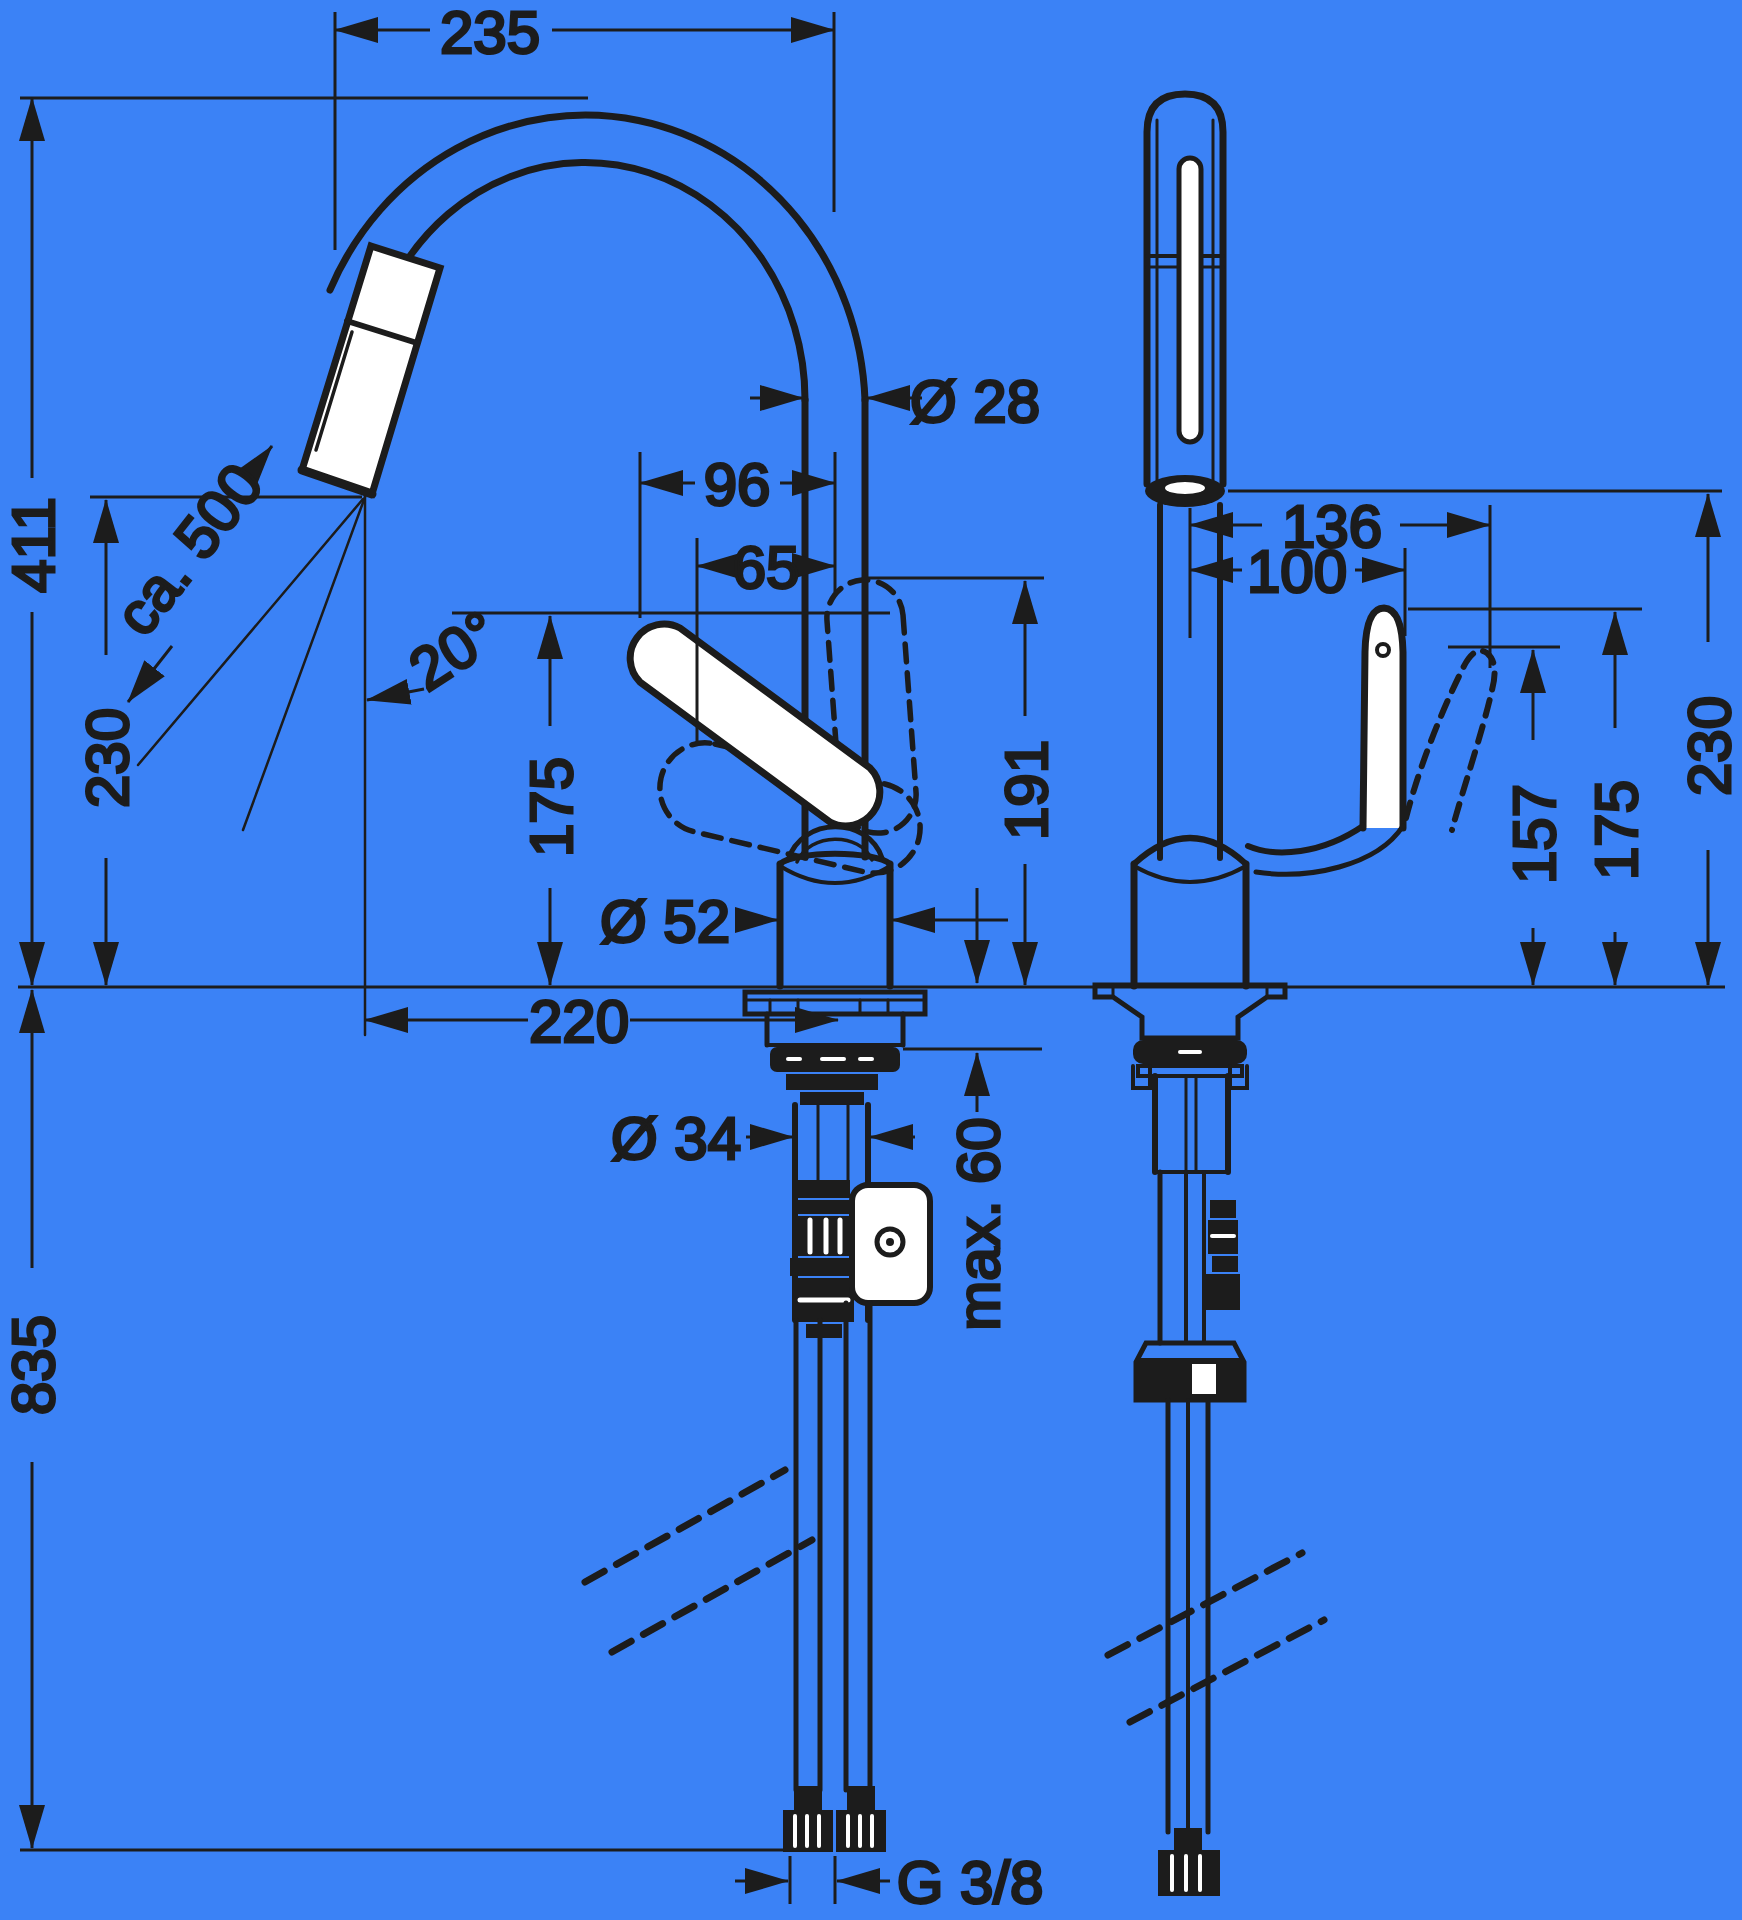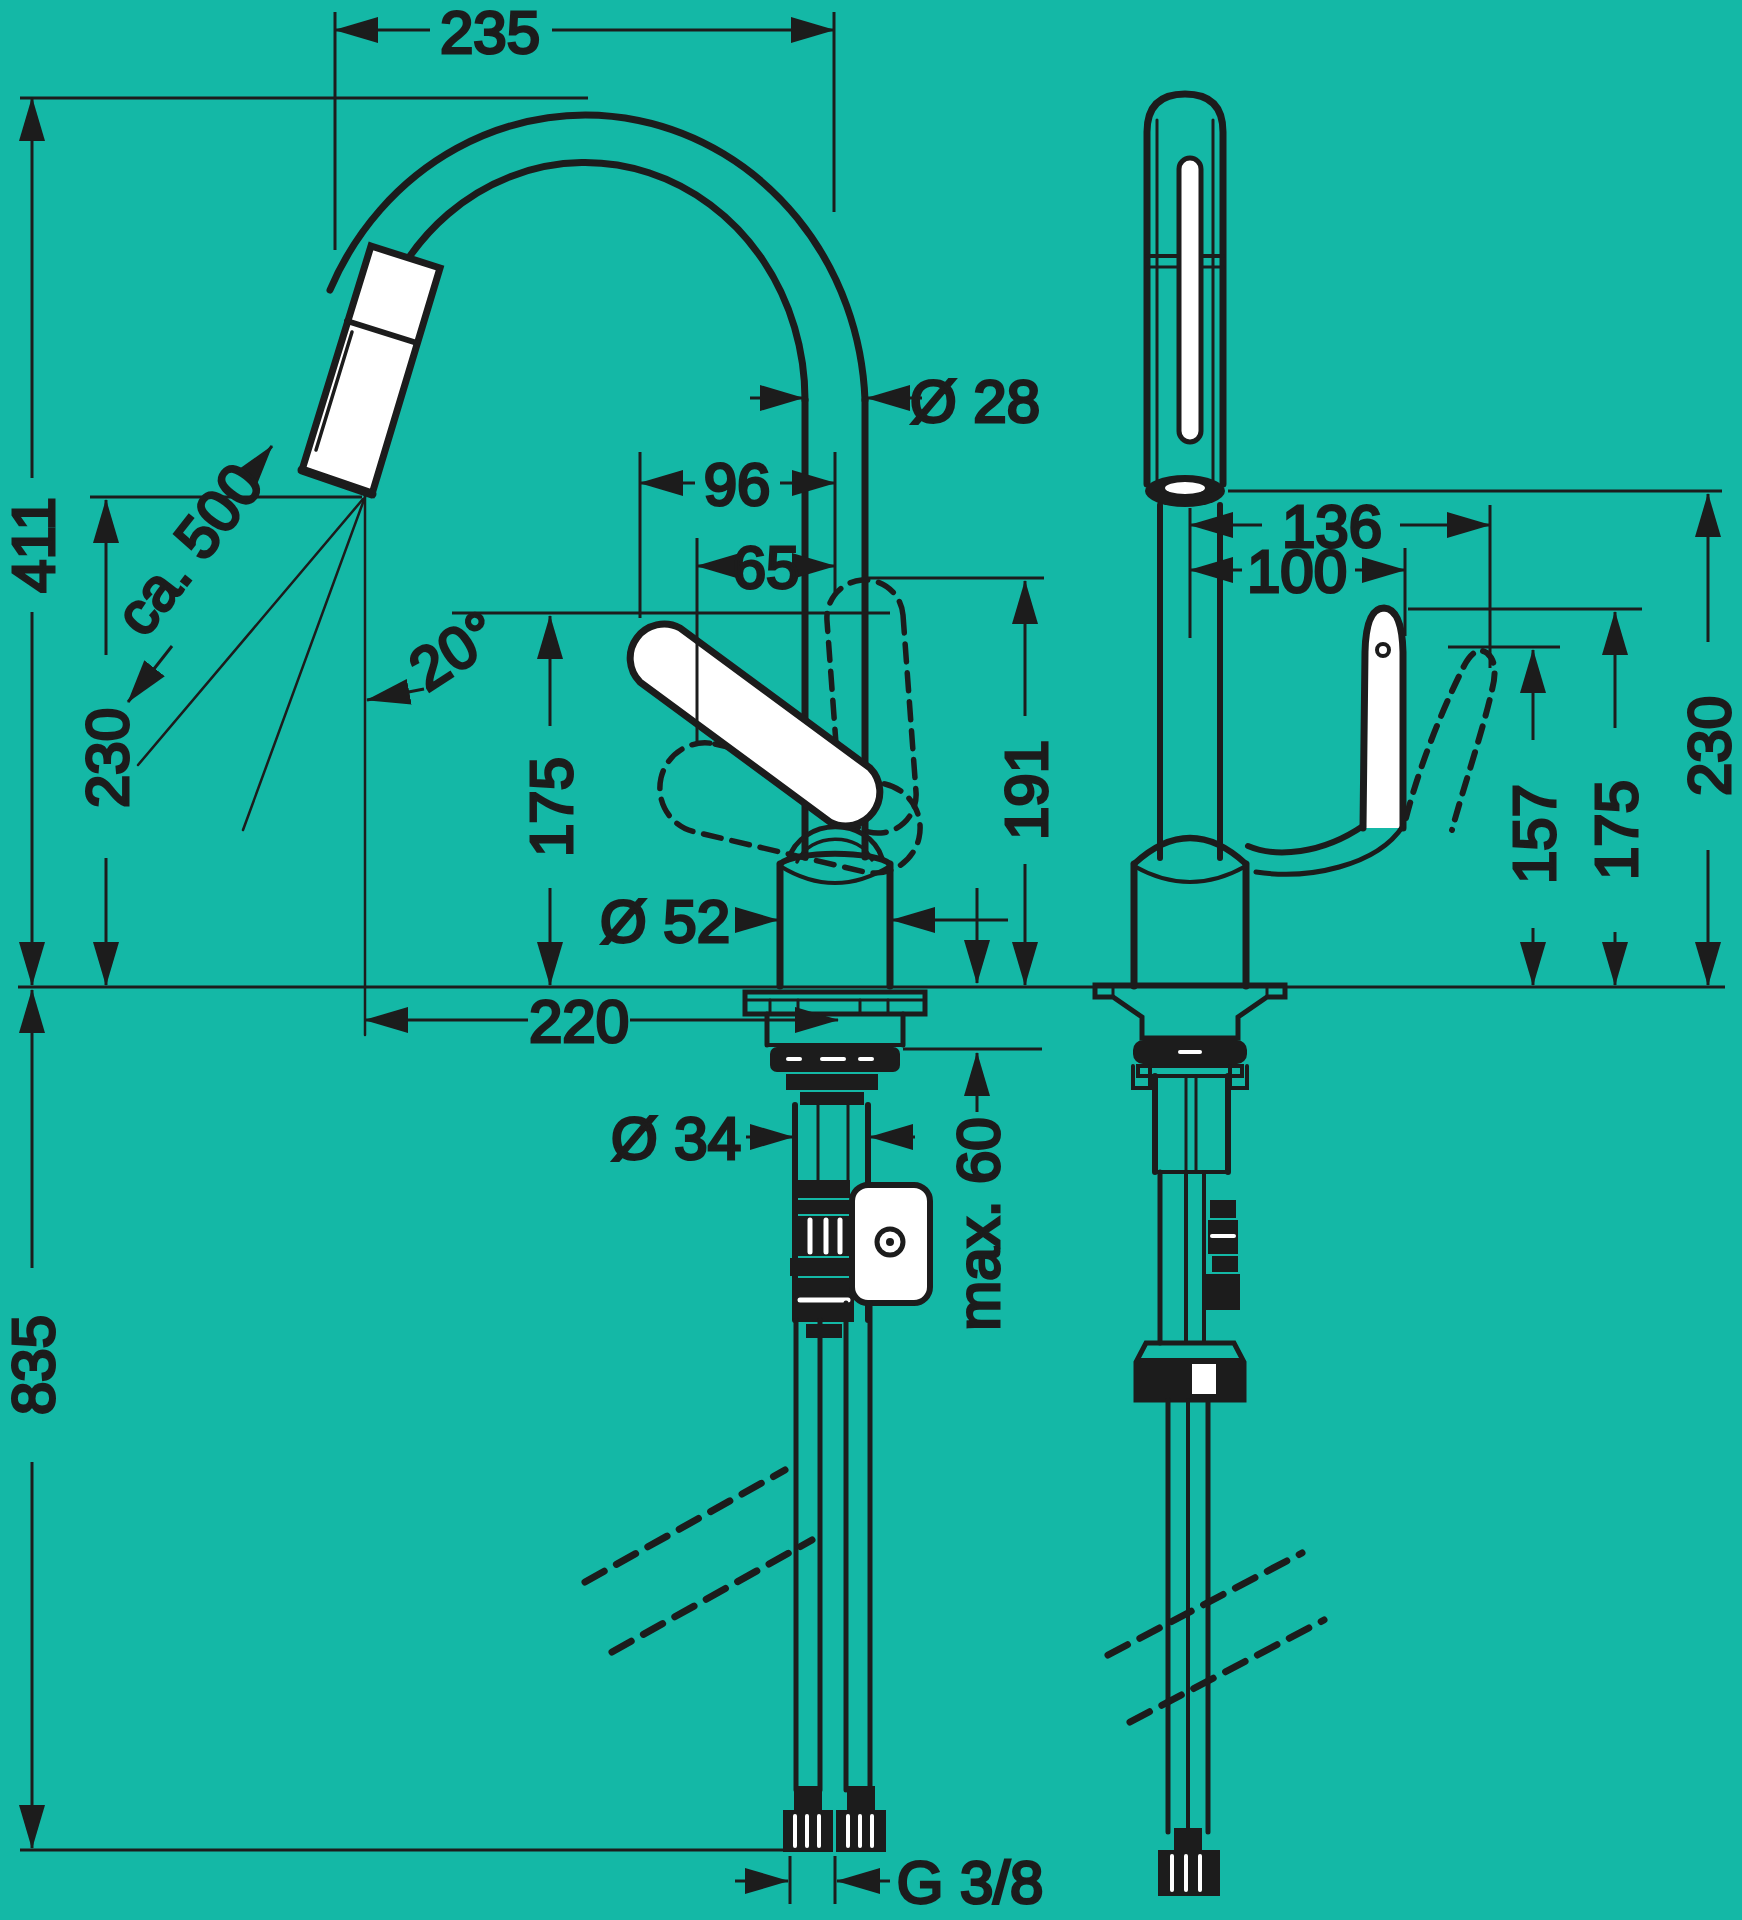--- a/index.html
+++ b/index.html
@@ -1,16 +1,16 @@
 <!DOCTYPE html>
 <html><head>
 <meta charset="utf-8">
 <style>
   html,body { margin:0; padding:0; background:#ffffff; }
-  .stage { position:relative; width:1742px; height:1920px; background:#14b8a6; overflow:hidden; }
+  .stage { position:relative; width:1742px; height:1920px; background:#3b82f6; overflow:hidden; }
   svg { position:absolute; left:0; top:0; }
   .dim-text { font-family:"Liberation Sans", sans-serif; font-size:60px; fill:#1c1c1c; }
   text { user-select:none; }
 </style>
 </head>
 <body>
 
 <div class="stage">
 <svg width="1742" height="1920" viewBox="0 0 1742 1920">
   <defs>

